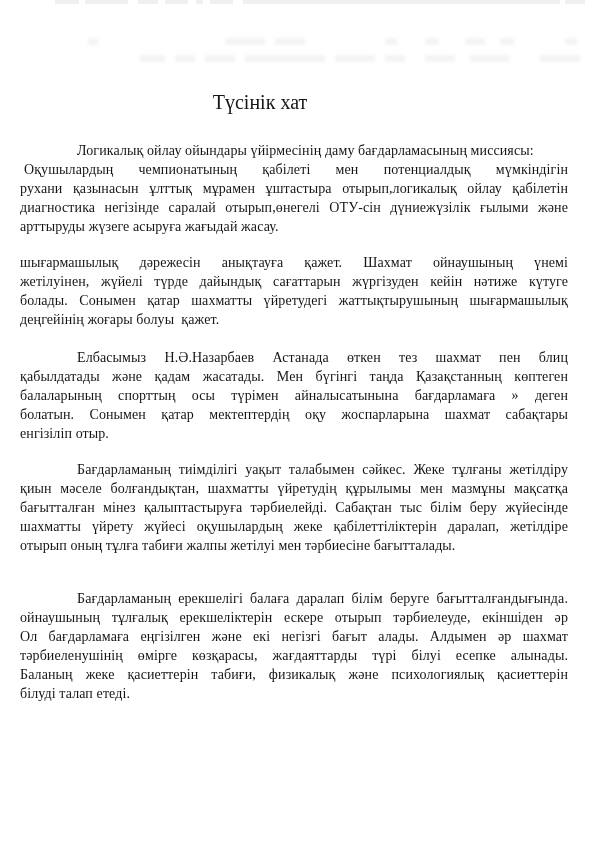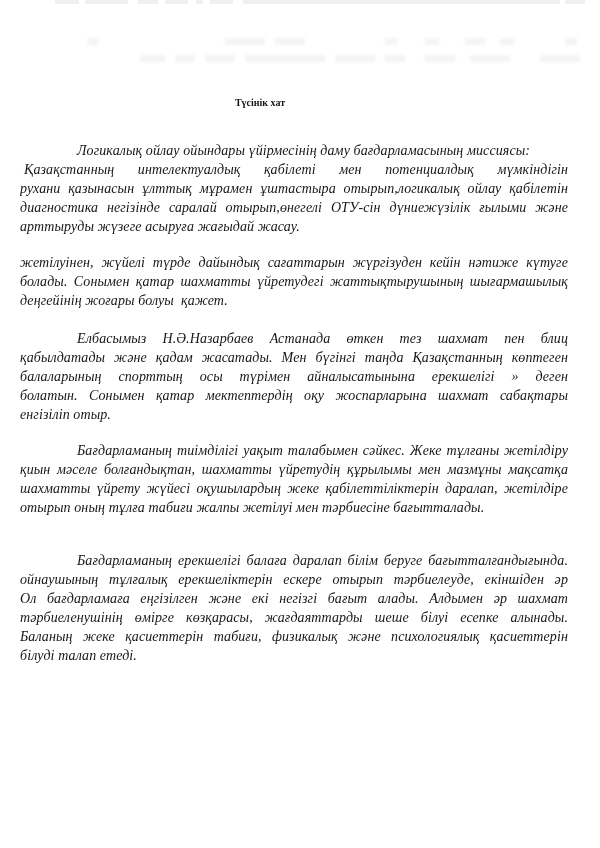--- a/index.html
+++ b/index.html
@@ -24,28 +24,28 @@
   .art-band { top: 0; height: 4px; background: #f0f0f0; }
   .art-ghost { height: 7px; background: #f4f4f4; filter: blur(1.5px); }
 
   .content {
     position: absolute;
     left: 20px;
     top: 93px;
     width: 558px;
   }
   .doc-title {
-    font-size: 10px;
+    font-size: 20px;
     line-height: 19px;
-    font-weight: bold;
+    font-weight: normal;
     text-align: center;
     padding-right: 78px; 
     margin: 0 0 29px 0;
   }
-  .para { margin: 0 10px 17px 0; font-style: italic; }
+  .para { margin: 0 10px 17px 0; }
   .para.gap-md { margin-bottom: 19px; }
   .para.gap-lg { margin-bottom: 34px; }
   .para:last-child { margin-bottom: 0; }
 
   .line {
     font-size: 14px;
     line-height: 19px;
     height: 19px;
     overflow: hidden;
     text-align: justify;
@@ -87,50 +87,52 @@
   <div class="art art-ghost" style="top:55px;left:425px;width:30px"></div>
   <div class="art art-ghost" style="top:55px;left:470px;width:40px"></div>
   <div class="art art-ghost" style="top:55px;left:540px;width:40px"></div>
 
   <div class="content">
 
     <div class="doc-title">Түсінік хат</div>
 
     <div class="para">
       <div class="line first short">Логикалық ойлау ойындары үйірмесінің даму бағдарламасының миссиясы:</div>
-      <div class="line sp">Қазақстанның интелектуалдық қабілеті мен потенциалдық мүмкіндігін</div>
+      <div class="line sp">Оқушылардың чемпионатының қабілеті мен потенциалдық мүмкіндігін</div>
       <div class="line">рухани қазынасын ұлттық мұрамен ұштастыра отырып,логикалық ойлау қабілетін</div>
       <div class="line">диагностика негізінде саралай отырып,өнегелі ОТУ-сін дүниежүзілік  ғылыми және</div>
       <div class="line short">арттыруды жүзеге асыруға жағыдай жасау.</div>
     </div>
 
     <div class="para gap-md">
+      <div class="line">шығармашылық дәрежесін анықтауға қажет. Шахмат ойнаушының үнемі</div>
       <div class="line">жетілуінен, жүйелі түрде дайындық сағаттарын жүргізуден  кейін нәтиже күтуге</div>
       <div class="line">болады. Сонымен қатар шахматты үйретудегі жаттықтырушының шығармашылық</div>
       <div class="line short">деңгейінің жоғары болуы&nbsp; қажет.</div>
     </div>
 
     <div class="para">
       <div class="line first">Елбасымыз Н.Ә.Назарбаев Астанада  өткен тез шахмат пен блиц</div>
       <div class="line">қабылдатады және қадам жасатады. Мен бүгінгі таңда Қазақстанның көптеген</div>
-      <div class="line">балаларының спорттың осы түрімен айналысатынына ерекшелігі » деген</div>
+      <div class="line">балаларының спорттың осы түрімен айналысатынына бағдарламаға » деген</div>
       <div class="line">болатын. Сонымен қатар мектептердің оқу жоспарларына шахмат сабақтары</div>
       <div class="line short">енгізіліп отыр.</div>
     </div>
 
     <div class="para gap-lg">
       <div class="line first">Бағдарламаның тиімділігі  уақыт талабымен сәйкес. Жеке тұлғаны жетілдіру</div>
       <div class="line">қиын мәселе болғандықтан, шахматты үйретудің құрылымы мен мазмұны мақсатқа</div>
+      <div class="line">бағытталған мінез қалыптастыруға тәрбиелейді. Сабақтан тыс білім беру жүйесінде</div>
       <div class="line">шахматты үйрету жүйесі оқушылардың жеке қабілеттіліктерін даралап, жетілдіре</div>
       <div class="line short">отырып оның тұлға табиғи жалпы жетілуі мен тәрбиесіне бағытталады.</div>
     </div>
 
     <div class="para">
       <div class="line first">Бағдарламаның ерекшелігі балаға  даралап білім беруге бағытталғандығында.</div>
       <div class="line">ойнаушының тұлғалық ерекшеліктерін ескере отырып тәрбиелеуде, екіншіден әр</div>
       <div class="line">Ол бағдарламаға еңгізілген және екі негізгі бағыт алады. Алдымен әр шахмат</div>
-      <div class="line">тәрбиеленушінің өмірге көзқарасы, жағдаяттарды  шеше білуі есепке алынады.</div>
+      <div class="line">тәрбиеленушінің өмірге көзқарасы, жағдаяттарды  түрі білуі есепке алынады.</div>
       <div class="line">Баланың жеке қасиеттерін табиғи, физикалық және психологиялық қасиеттерін</div>
       <div class="line short">білуді талап етеді.</div>
     </div>
 
   </div>
 </div>
 
 </body></html>

